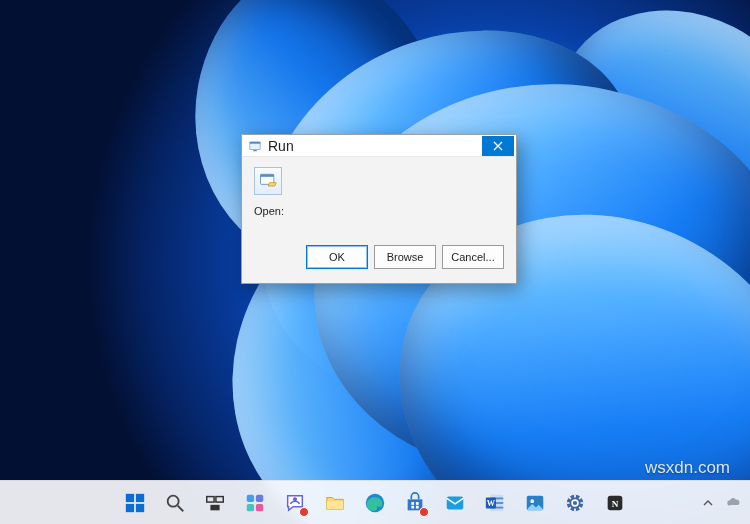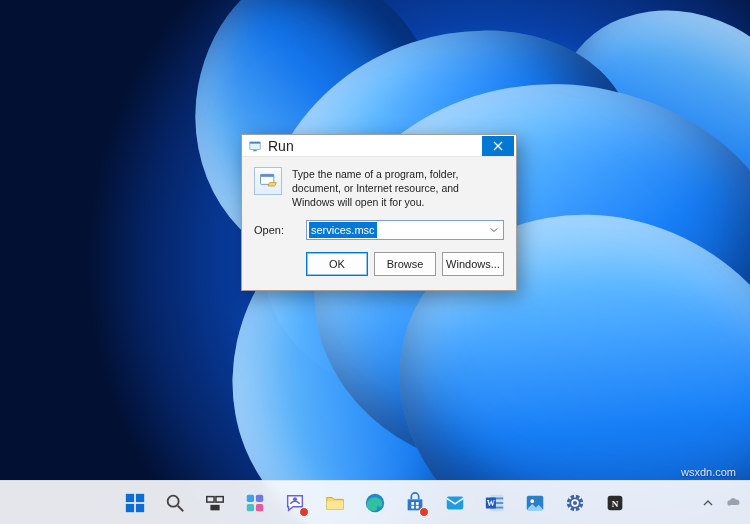--- a/index.html
+++ b/index.html
@@ -65,21 +65,21 @@
     }
     .dlg-body { padding: 10px 12px 12px 12px; background:#f3f3f3; }
     .desc-row { display: flex; gap: 10px; margin-bottom: 10px; }
     .desc-icon {
       width: 28px; height: 28px; flex: 0 0 28px;
       border: 1px solid #a8c3de;
       background: linear-gradient(#f8fbff,#e3eefc);
       display:flex; align-items:center; justify-content:center;
     }
     .desc-text { font-size: 10.5px; line-height: 1.35; color:#222; }
-    .input-row { display:flex; align-items:center; gap:20px; margin-bottom:12px; }
+    .input-row { display:flex; align-items:center; gap:4px; margin-bottom:28px; }
     .input-label { font-size: 11px; min-width: 32px; }
     .combo {
       flex:1; position:relative;
     }
     .combo input {
       width: 100%;
       height: 20px;
       font-size: 11px;
       padding: 1px 18px 1px 4px;
       border: 1px solid #7a9fce;
@@ -137,22 +137,22 @@
       min-width:10px; height:10px; border-radius:5px;
       background:#e23b2e; border:1px solid #fff;
     }
     .tb-right {
       position:absolute; right:8px; top:0; bottom:0;
       display:flex; align-items:center; gap:10px;
       color:#555;
     }
     .tray-icon { width:16px; height:16px; display:flex;align-items:center;justify-content:center; }
     .watermark {
-      position:absolute; right:14px; bottom:46px;
-      font-size:11px; color:rgba(255,255,255,.85);
+      position:absolute; right:20px; bottom:46px;
+      font-size:17px; color:rgba(255,255,255,.85);
       text-shadow:0 1px 2px rgba(0,0,0,.4);
       font-family: Arial, sans-serif;
     }
   </style>
 </head>
 <body>
 
 <div class="wallpaper">
   <div class="petal p5"></div>
   <div class="petal p6"></div>
@@ -182,43 +182,33 @@
   </div>
   <div class="dlg-body">
     <div class="desc-row">
       <div class="desc-icon">
         <svg viewBox="0 0 24 24" width="20" height="20">
           <rect x="3" y="4" width="16" height="12" rx="1" fill="#fff" stroke="#5a8cc2"></rect>
           <rect x="3" y="4" width="16" height="3" fill="#5a8cc2"></rect>
           <path d="M14 14 l8 0 -2 4 -8 0 z" fill="#ffd56b" stroke="#c79a20"></path>
         </svg>
       </div>
-      <div class="desc-text">Type the name of a program, folder, document, or Internet resource, and Windows will open it for you.</div>
     </div>
     <div class="input-row">
       <span class="input-label">Open:</span>
-      <div class="combo">
-        <input type="text" value="services.msc" style="">
-        <span class="selection">services.msc</span>
-        <span class="chev">
-          <svg viewBox="0 0 10 6" width="8" height="6">
-              <path d="M1 1 L5 5 L9 1" fill="none" stroke="#555" stroke-width="1.2"></path>
-            </svg>
-        </span>
-      </div>
     </div>
     <div class="button-row">
       <div class="btn default">
           <span>OK</span>
         </div>
       <div class="btn">
           <span>Browse</span>
         </div>
       <div class="btn">
-          <span>Windows...</span>
+          <span>Cancel...</span>
         </div>
     </div>
   </div>
 </div>
 
 <div class="taskbar">
   <div class="tb-center">
 
     <div class="tb-item" title="Start">
       <svg class="tb-icon" viewBox="0 0 24 24">

